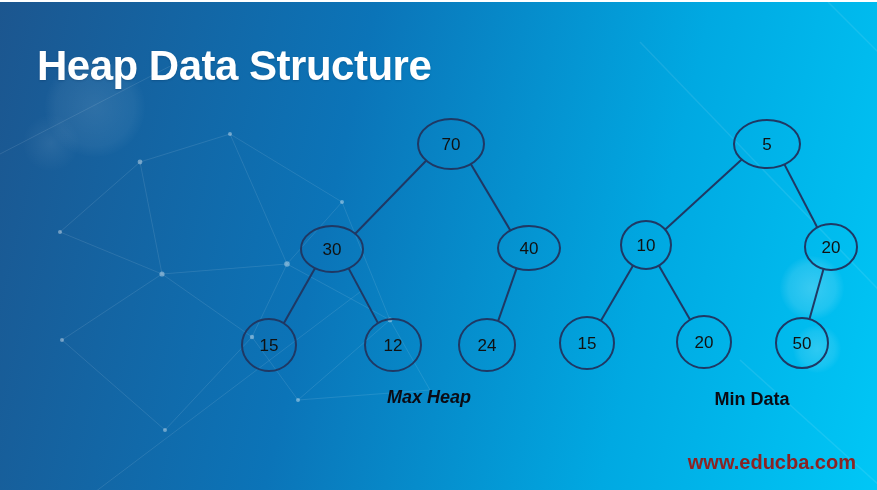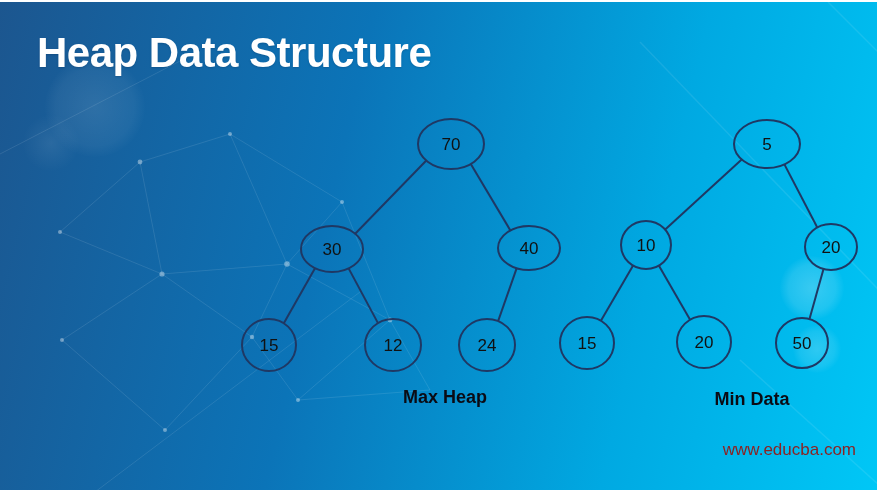--- a/index.html
+++ b/index.html
@@ -10,21 +10,21 @@
     overflow:hidden;
     border-top:2px solid #ffffff;
     background:linear-gradient(103deg,
       var(--bg-left,#1c568f) 0%,
       var(--bg-mid,#0b74b8) 38%,
       var(--bg-bright,#00a9e2) 72%,
       var(--bg-right,#00c7f6) 100%);
     font-family:"Liberation Sans", sans-serif;
   }
   .page-title{
-    position:absolute;left:37px;top:27px;
+    position:absolute;left:37px;top:40px;
     font-size:42px;font-weight:bold;letter-spacing:-0.5px;
     color:var(--title-text,#ffffff);
     text-shadow:0 1px 2px rgba(0,40,80,0.25);
     white-space:nowrap;
   }
   .deco-svg,.tree-svg{position:absolute;left:0;top:0;width:877px;height:490px;}
   .bokeh{position:absolute;border-radius:50%;pointer-events:none;}
   .bokeh.b1{left:45px;top:55px;width:100px;height:100px;
     background:radial-gradient(circle,rgba(255,255,255,0.10) 0%,rgba(255,255,255,0.05) 55%,transparent 72%);}
   .bokeh.b2{left:22px;top:112px;width:58px;height:58px;
@@ -32,25 +32,25 @@
   .bokeh.b3{left:780px;top:254px;width:64px;height:64px;
     background:radial-gradient(circle,rgba(255,255,255,0.22) 0%,rgba(255,255,255,0.12) 52%,transparent 72%);}
   .bokeh.b4{left:793px;top:323px;width:48px;height:48px;
     background:radial-gradient(circle,rgba(255,255,255,0.18) 0%,rgba(255,255,255,0.09) 52%,transparent 72%);}
   .tree-label{
     position:absolute;transform:translateX(-50%);
     font-size:18px;font-weight:bold;
     color:var(--tree-label,#0b0b14);
     white-space:nowrap;
   }
-  .tree-label.max{left:445px;top:385px;}
+  .tree-label.max{left:429px;top:385px;font-style:italic;}
   .tree-label.min{left:752px;top:387px;}
   .watermark{
-    position:absolute;right:21px;bottom:30px;
-    font-size:17px;font-weight:normal;
+    position:absolute;right:21px;bottom:16px;
+    font-size:20px;font-weight:bold;
     color:var(--watermark-text,#8b2323);
     white-space:nowrap;
   }
 </style>
 </head>
 <body>
 
 <div class="canvas" style="--bg-left: #1c568f; --bg-mid: #0b74b8; --bg-bright: #00a9e2; --bg-right: #00c7f6; --node-stroke: #1f3864; --node-text: #111111; --edge: #1f3864; --tree-label: #0b0b14; --title-text: #ffffff; --watermark-text: #8b2323;">
 
   <svg class="deco-svg" viewBox="0 0 877 490" xmlns="http://www.w3.org/2000/svg">

